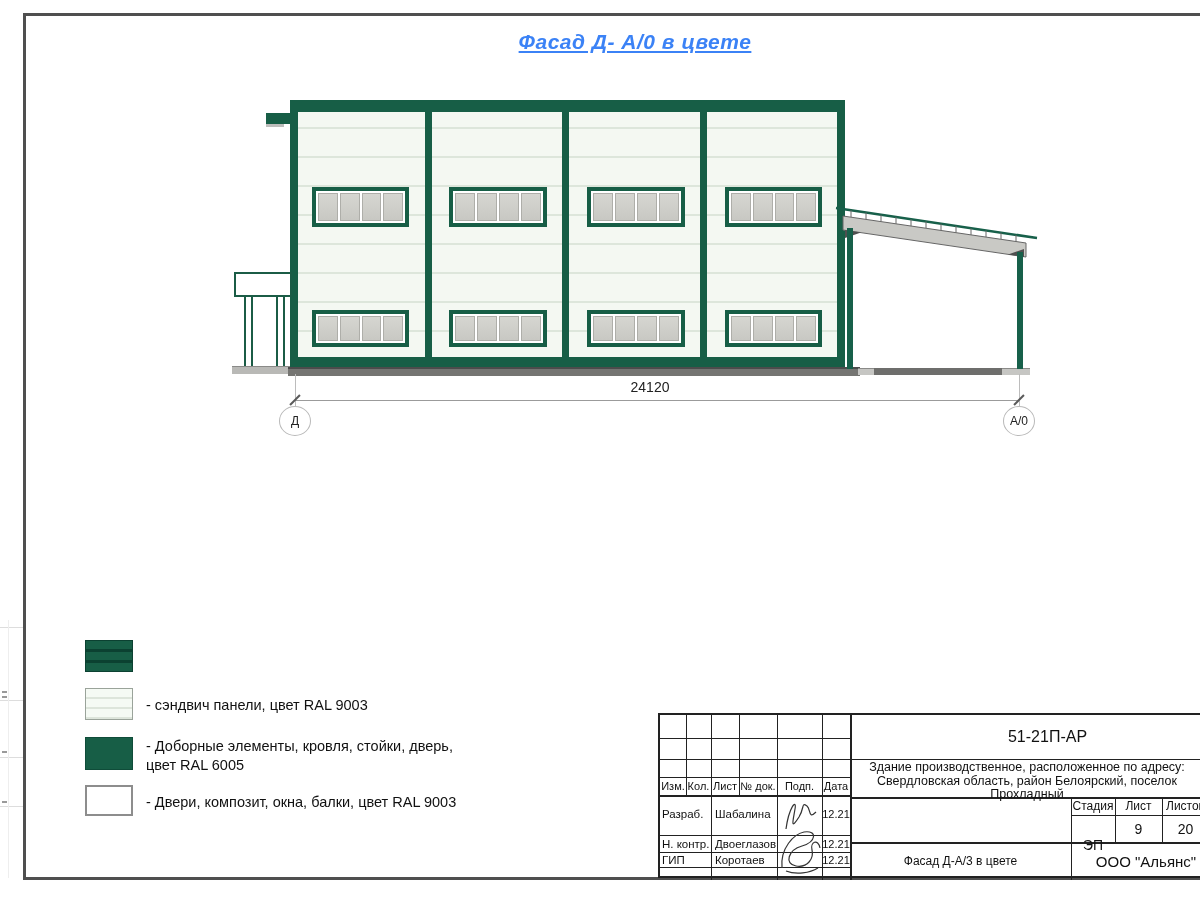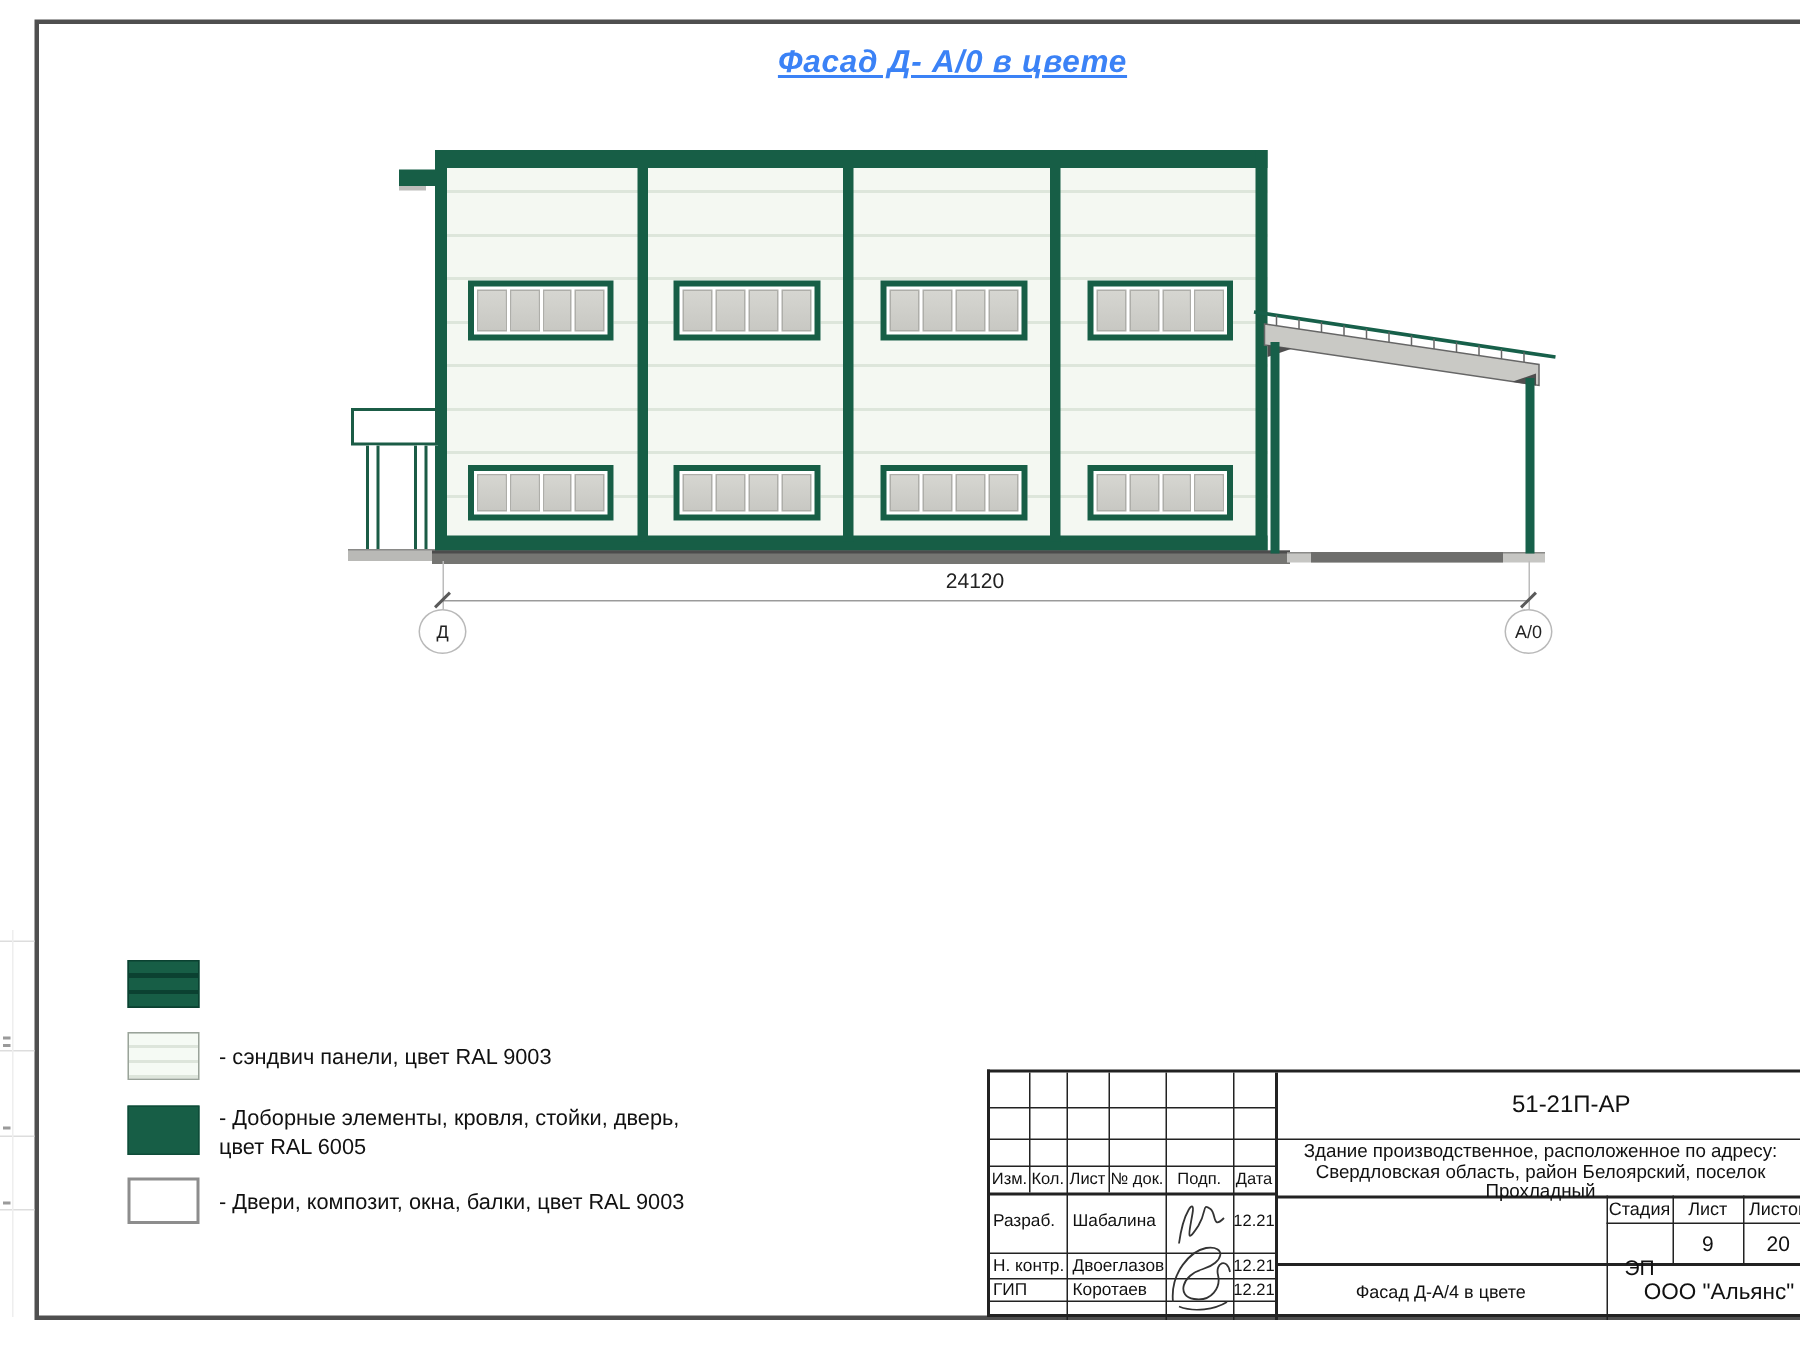--- a/index.html
+++ b/index.html
@@ -245,21 +245,21 @@
     <div class="tb-cell" style="left:2px;top:137px;width:50px;height:15px;justify-content:flex-start;">ГИП</div>
     <div class="tb-cell" style="left:55px;top:137px;width:62px;height:15px;justify-content:flex-start;">Коротаев</div>
     <div class="tb-cell" style="left:162px;top:137px;width:28px;height:15px;font-size:11px;">12.21</div>
 
     <div class="tb-cell" style="left:190px;top:6px;width:395px;height:32px;font-size:16px;">51-21П-АР</div>
     <div class="abs" style="left:192px;top:46px;width:350px;text-align:center;font-size:12.5px;line-height:13.5px;">
       <div>Здание производственное, расположенное по адресу:</div>
       <div>Свердловская область, район Белоярский, поселок</div>
       <div>Прохладный</div>
     </div>
-    <div class="tb-cell" style="left:190px;top:127px;width:221px;height:38px;font-size:12px;">Фасад Д-А/4 в цвете</div>
+    <div class="tb-cell" style="left:190px;top:127px;width:221px;height:38px;font-size:12px;">Фасад Д-А/3 в цвете</div>
 
     <div class="tb-cell" style="left:411px;top:82px;width:44px;height:18px;font-size:12px;">Стадия</div>
     <div class="tb-cell" style="left:455px;top:82px;width:47px;height:18px;font-size:12px;">Лист</div>
     <div class="tb-cell" style="left:502px;top:82px;width:47px;height:18px;font-size:12px;overflow:hidden;">Листов</div>
     <div class="tb-cell" style="left:411px;top:100px;width:44px;height:27px;font-size:14px;margin-top:16px;">ЭП</div>
     <div class="tb-cell" style="left:455px;top:100px;width:47px;height:27px;font-size:14px;">9</div>
     <div class="tb-cell" style="left:502px;top:100px;width:47px;height:27px;font-size:14px;">20</div>
     <div class="tb-cell" style="left:411px;top:127px;width:150px;height:38px;font-size:15px;">ООО "Альянс"</div>
   </div>
 

